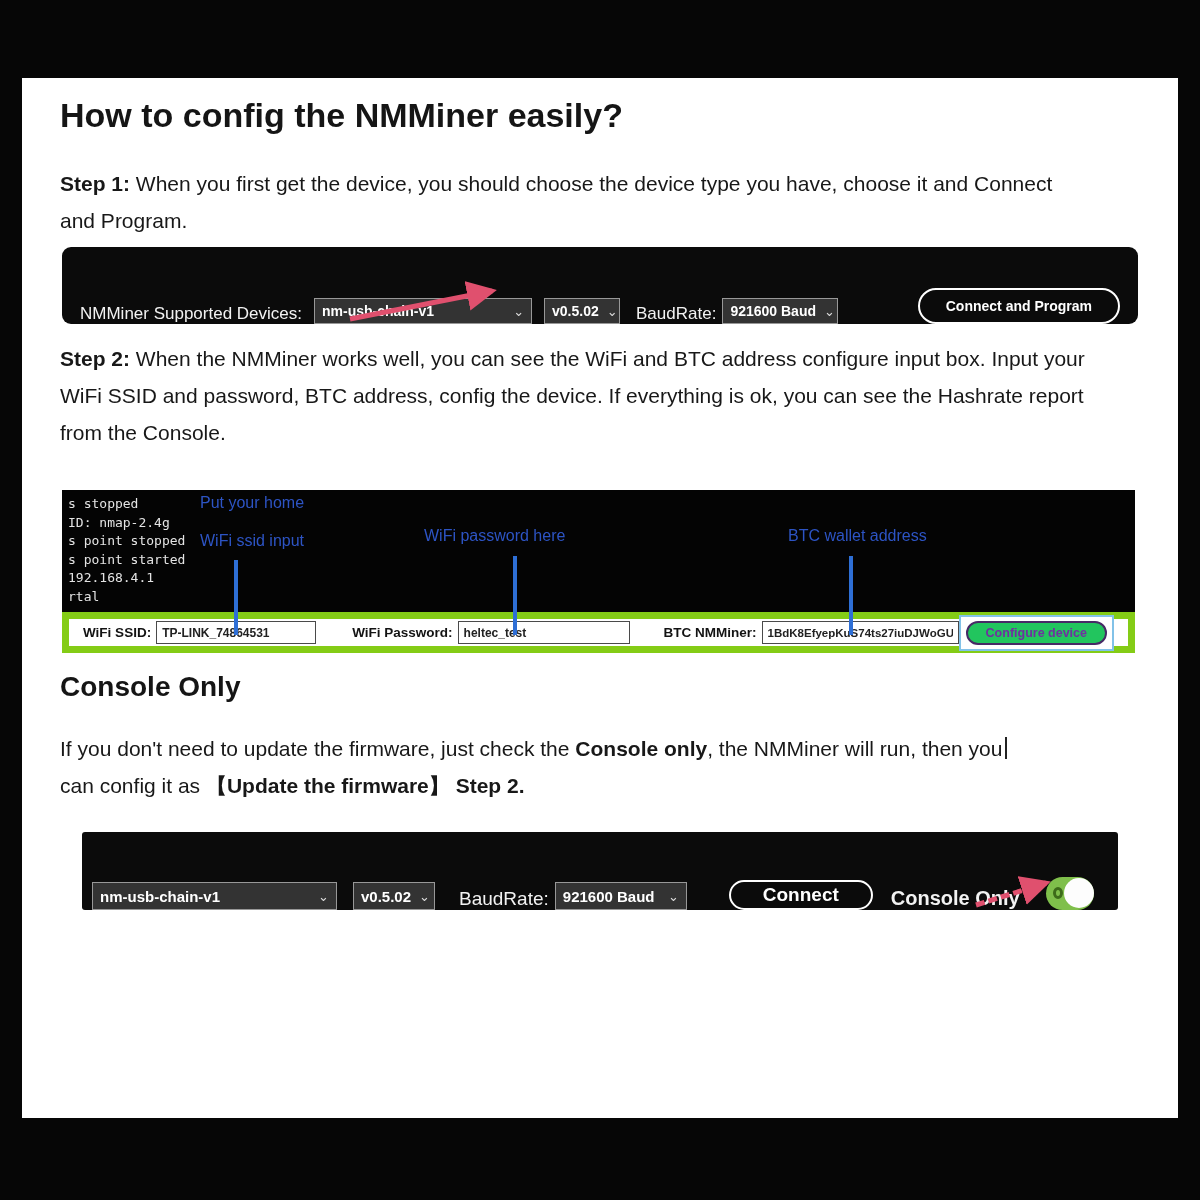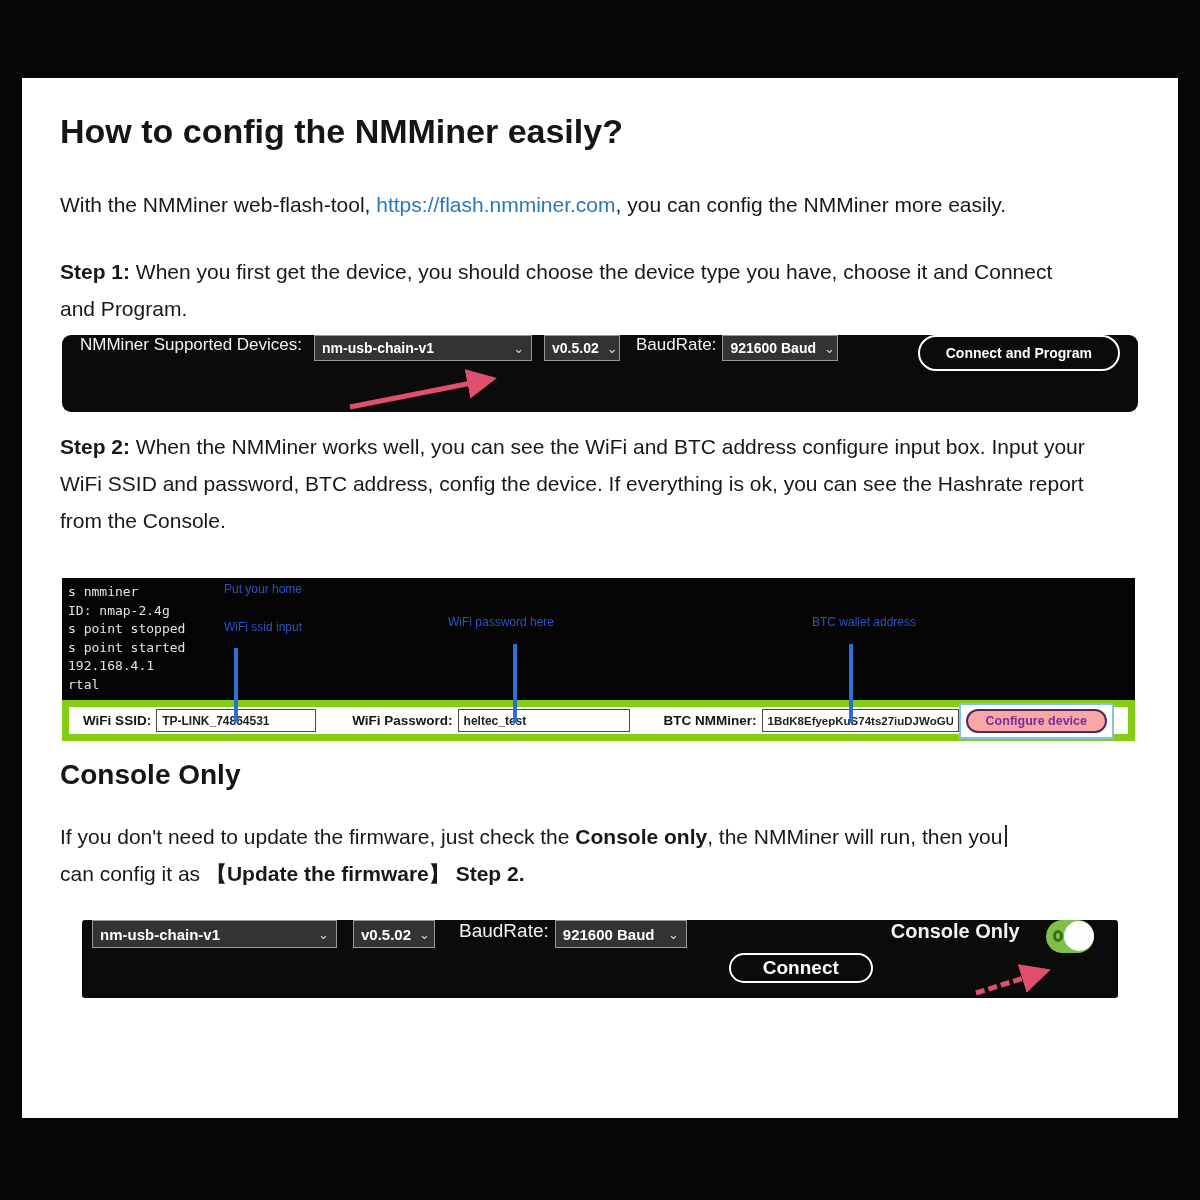--- a/index.html
+++ b/index.html
@@ -1,38 +1,38 @@
 <!DOCTYPE html>
 <html><head>
 <meta charset="utf-8">
 <style>
   * { margin:0; padding:0; box-sizing:border-box; }
   html,body { width:1200px; height:1200px; background:#000; font-family:"Liberation Sans", sans-serif; overflow:hidden; }
   .frame { position:absolute; left:0; top:0; width:1200px; height:1200px; background:#060606; }
-  .page { position:absolute; left:22px; top:78px; width:1156px; height:1040px; background:#ffffff; padding:16px 34px 0 38px; color:#1c1c1c; }
+  .page { position:absolute; left:22px; top:78px; width:1156px; height:1040px; background:#ffffff; padding:0 34px 0 38px; color:#1c1c1c; }
 
   h1.title { margin-top:17px; font-size:34px; line-height:40px; font-weight:bold; color:#151515; }
   h2.section { font-size:28px; line-height:34px; font-weight:bold; color:#151515; }
   p.body { font-size:21px; line-height:37px; color:#181818; width:1030px; }
   .b { font-weight:bold; }
   a.link { color:#2878be; text-decoration:none; cursor:pointer; }
   .caret { display:inline-block; width:2px; height:22px; background:#222; vertical-align:-3px; margin-left:3px; }
 
   .mt-intro { margin-top:35px; }
   .mt-h2a  { margin-top:45px; }
   .mt-step1{ margin-top:30px; }
   .mt-tb1  { margin-top:8px; }
   .mt-step2{ margin-top:16px; }
   .mt-shot { margin-top:39px; }
   .mt-h2b  { margin-top:17px; }
   .mt-cpar { margin-top:26px; }
   .mt-tb2  { margin-top:28px; }
 
   
-  .toolbar { background:#0b0b0b; display:flex; align-items:flex-start; color:#f2f2f2; position:relative; }
+  .toolbar { background:#0b0b0b; display:flex; align-items:flex-end; color:#f2f2f2; position:relative; }
   .tb1 { margin-left:2px; width:1076px; height:77px; border-radius:9px; padding:0 18px; gap:12px; }
   .tb2 { margin-left:22px; width:1036px; height:78px; border-radius:3px; padding:0 10px; }
   .tb-label { font-size:17px; white-space:nowrap; }
   .tb2 .tb-label { font-size:19px; }
   .dd { background:#333333; border:1px solid #989898; color:#fff; font-weight:bold; font-size:14px; height:26px; display:flex; align-items:center; justify-content:space-between; padding:0 7px; cursor:pointer; white-space:nowrap; }
   .dd .chev { font-weight:normal; font-size:13px; color:#dcdcdc; margin-left:8px; }
   .dd-device1 { width:218px; }
   .dd-ver1 { width:76px; }
   .dd-baud1 { width:116px; }
   .dd-device2 { width:245px; height:28px; font-size:15px; }
@@ -47,48 +47,47 @@
   .toggle { margin-left:auto; margin-right:14px; width:48px; height:33px; border-radius:17px; background:#7fbf4b; position:relative; cursor:pointer; }
   .toggle .ring { position:absolute; left:7px; top:10px; width:10px; height:12px; border:3px solid #3d6b1a; border-radius:50%; }
   .toggle .knob { position:absolute; right:0px; top:1px; width:30px; height:30px; border-radius:50%; background:#fdfdfd; }
 
   .arrow-svg { position:absolute; pointer-events:none; }
 
   
   .shot2 { margin-left:2px; width:1073px; position:relative; }
   .shot2-dark { height:122px; background:#040404; position:relative; }
   .console { position:absolute; left:6px; top:5px; font-family:"DejaVu Sans Mono", monospace; font-size:13px; line-height:18.5px; color:#e4e4e4; white-space:pre; }
-  .ann { position:absolute; font-size:12px; color:#2d54c4; white-space:nowrap;margin-left:24px; }
+  .ann { position:absolute; font-size:16px; color:#2d54c4; white-space:nowrap; }
   .ann-home { left:138px; top:4px; }
   .ann-ssid { left:138px; top:42px; }
   .ann-pass { left:362px; top:37px; }
   .ann-btc  { left:726px; top:37px; }
   .vline { position:absolute; width:4px; background:#2e6fd6; z-index:3; }
   .vl-ssid { left:172px; top:70px; height:75px; }
   .vl-pass { left:451px; top:66px; height:79px; }
   .vl-btc  { left:787px; top:66px; height:79px; }
 
   .shot2-form { height:41px; background:#fff; border:7px solid #84cc16; display:flex; align-items:center; padding:0 14px; font-size:13.5px; font-weight:bold; color:#131313; }
   .f-label { white-space:nowrap; margin-right:5px; }
   .f-input { height:23px; border:1px solid #4a4a4a; font-family:"Liberation Sans",sans-serif; font-size:12px; font-weight:bold; color:#222; padding:0 5px; background:#fff; }
   .in-ssid { width:160px; margin-right:36px; }
   .in-pass { width:176px; margin-right:34px; }
   .in-btc  { width:240px; font-size:11.5px; }
   .config-wrap { margin-left:auto; border:2px solid #82c2e8; background:#fff; padding:4px 5px; }
-  .config-btn { border:2px solid #472a66; border-radius:14px; background:#fca5a5; color:#7030a0; font-family:"Liberation Sans",sans-serif; font-weight:bold; font-size:12.5px; padding:3px 18px; cursor:pointer; white-space:nowrap; }
+  .config-btn { border:2px solid #472a66; border-radius:14px; background:#22c55e; color:#7030a0; font-family:"Liberation Sans",sans-serif; font-weight:bold; font-size:12.5px; padding:3px 18px; cursor:pointer; white-space:nowrap; }
 </style>
 </head>
 <body>
 
 <div class="frame">
   <div class="page">
 
     <h1 class="title">How to config the NMMiner easily?</h1>
 
-    <p class="body mt-intro"><span>With the NMMiner web-flash-tool, </span><a class="link">https://flash.nmminer.com</a><span>,  you can config the NMMiner more easily.</span></p>
 
 
     <p class="body mt-step1"><span class="b">Step 1:</span><span> When you first get the device, you should choose the device type you have, choose it and Connect and Program.</span></p>
 
     <div class="toolbar tb1 mt-tb1">
       <span class="tb-label">NMMiner Supported Devices:</span>
       <div class="dd dd-device1">
         <span>nm-usb-chain-v1</span>
         <span class="chev">⌄</span>
       </div>
@@ -109,21 +108,21 @@
             </marker>
           </defs>
         <line x1="8" y1="42" x2="150" y2="14" stroke="#e0506e" stroke-width="5" marker-end="url(#ah1)"></line>
       </svg>
     </div>
 
     <p class="body mt-step2"><span class="b">Step 2:</span><span> When the NMMiner works well, you can see the WiFi and BTC address configure input box. Input your WiFi SSID and password, BTC address, config the device. If everything is ok, you can see the Hashrate report from the Console.</span></p>
 
     <div class="shot2 mt-shot">
       <div class="shot2-dark">
-        <div class="console"><span>s nmminer</span><br><span>ID: nmap-2.4g</span><br><span>s point stopped</span><br><span>s point started</span><br><span>192.168.4.1</span><br><span>rtal</span></div>
+        <div class="console"><span>s stopped</span><br><span>ID: nmap-2.4g</span><br><span>s point stopped</span><br><span>s point started</span><br><span>192.168.4.1</span><br><span>rtal</span></div>
         <span class="ann ann-home">Put your home</span>
         <span class="ann ann-ssid">WiFi ssid input</span>
         <span class="ann ann-pass">WiFi password here</span>
         <span class="ann ann-btc">BTC wallet address</span>
       </div>
       <div class="vline vl-ssid"></div>
       <div class="vline vl-pass"></div>
       <div class="vline vl-btc"></div>
       <div class="shot2-form">
         <span class="f-label">WiFi SSID:</span>

